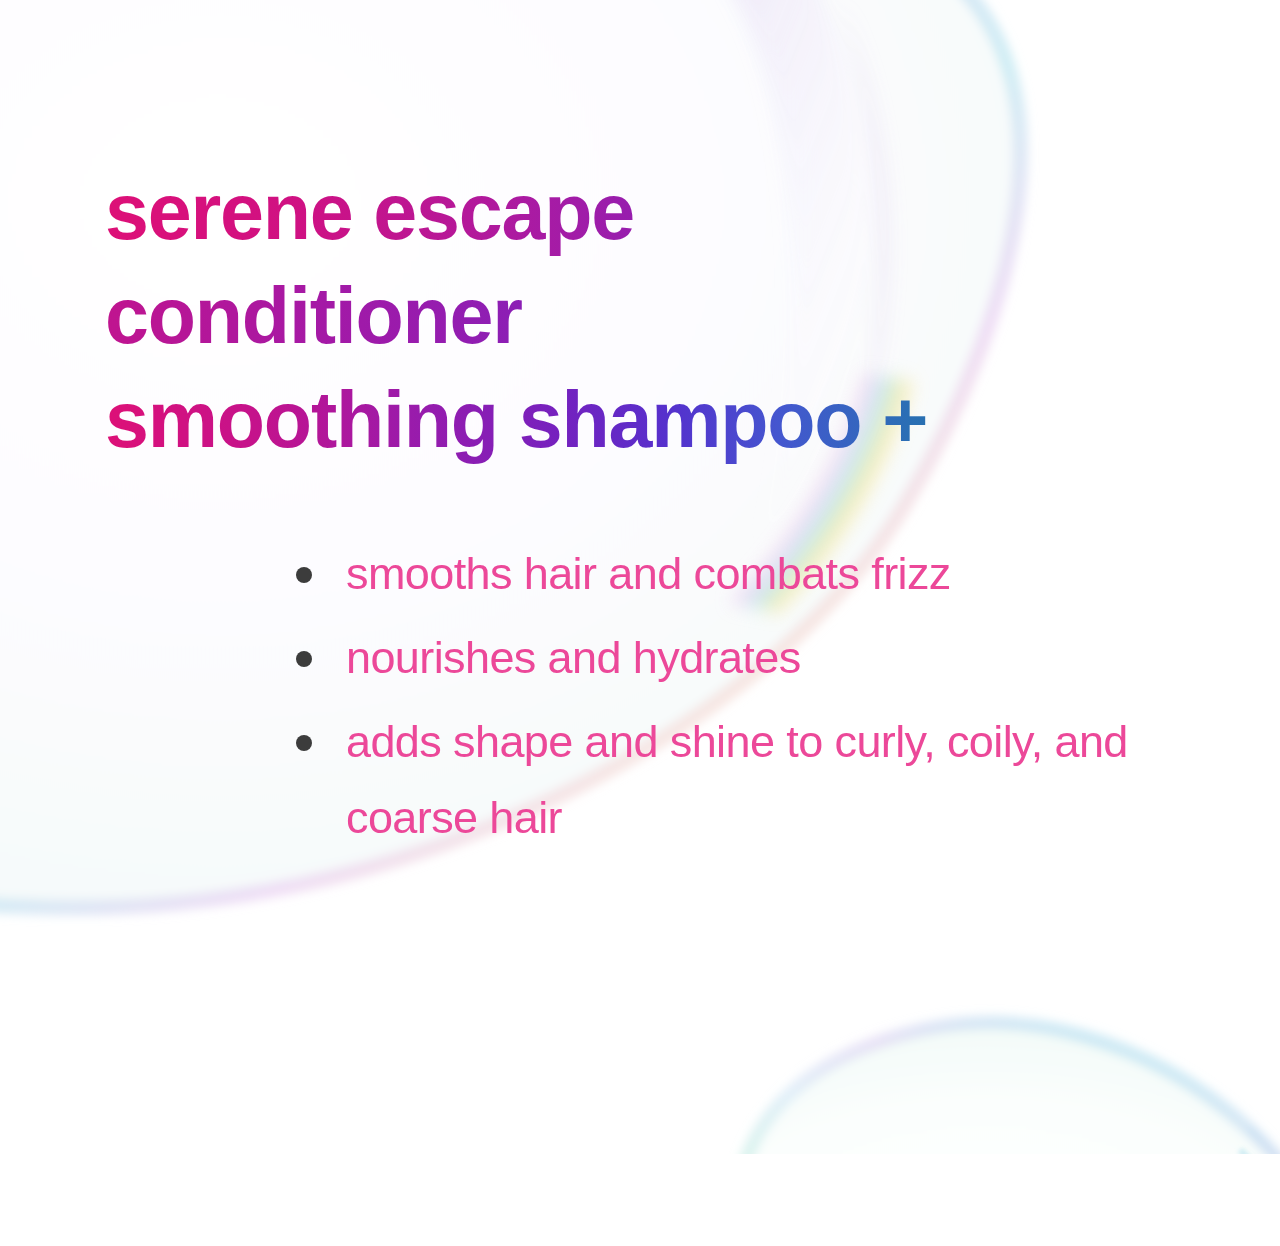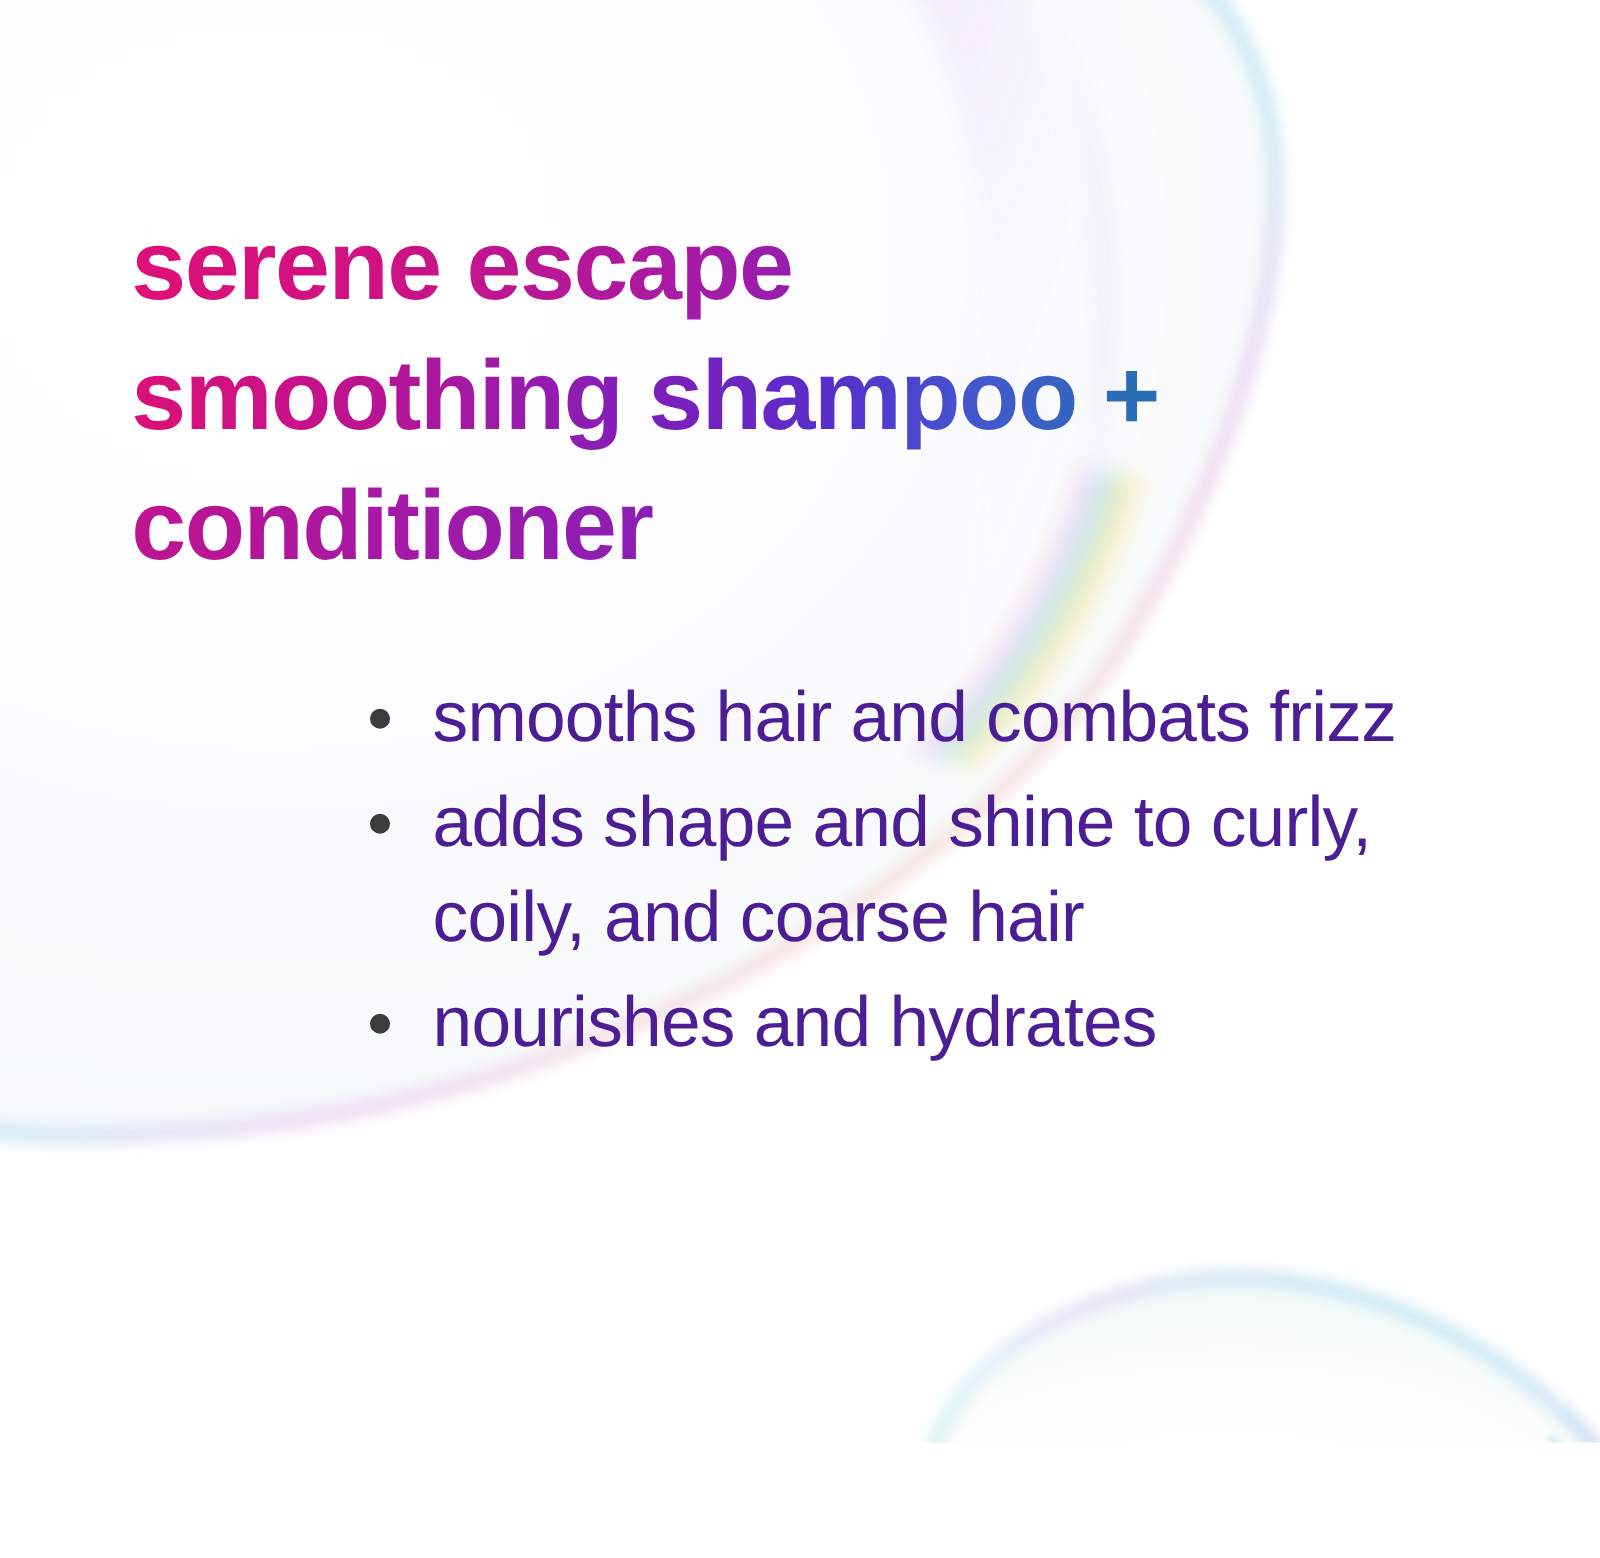--- a/index.html
+++ b/index.html
@@ -53,22 +53,22 @@
     top:536px;
     width:940px;
     margin:0;
     padding:0;
     list-style:none;
   }
   .benefit{
     position:relative;
     padding-left:58px;
     margin:0 0 8px 0;
-    color:#4c1d95;
-    font-size:57px;
+    color:#ec4899;
+    font-size:45px;
     line-height:76px;
     font-weight:400;
     letter-spacing:-0.6px;
   }
   .benefit .dot{
     position:absolute;
     left:8px;
     top:31px;
     width:16px;height:16px;
     border-radius:50%;
@@ -191,32 +191,32 @@
       <path d="M 762 1300
                C 700 1180, 762 1074, 900 1035
                C 1022 1000, 1152 1042, 1248 1128" fill="none" stroke="#ffffff" stroke-width="3" opacity="0.55"></path>
     </g>
 
     <path d="M 1240 1150 C 1290 1200, 1320 1245, 1335 1290" fill="none" stroke="#b9e4ef" stroke-width="7" opacity="0.6" filter="url(#blurRim)"></path>
   </svg>
 
   <div class="headline">
     <span class="hl-line hl-1">serene escape</span>
+    <span class="hl-line hl-3">conditioner</span>
     <span class="hl-line hl-2">smoothing shampoo +</span>
-    <span class="hl-line hl-3">conditioner</span>
   </div>
 
   <ul class="benefits">
     <li class="benefit">
       <span class="dot"></span>
       <span class="btext">smooths hair and combats frizz</span>
     </li>
     <li class="benefit">
       <span class="dot"></span>
-      <span class="btext">adds shape and shine to curly, coily, and coarse hair</span>
+      <span class="btext">nourishes and hydrates</span>
     </li>
     <li class="benefit">
       <span class="dot"></span>
-      <span class="btext">nourishes and hydrates</span>
+      <span class="btext">adds shape and shine to curly, coily, and coarse hair</span>
     </li>
   </ul>
 
 </div>
 
 </body></html>

